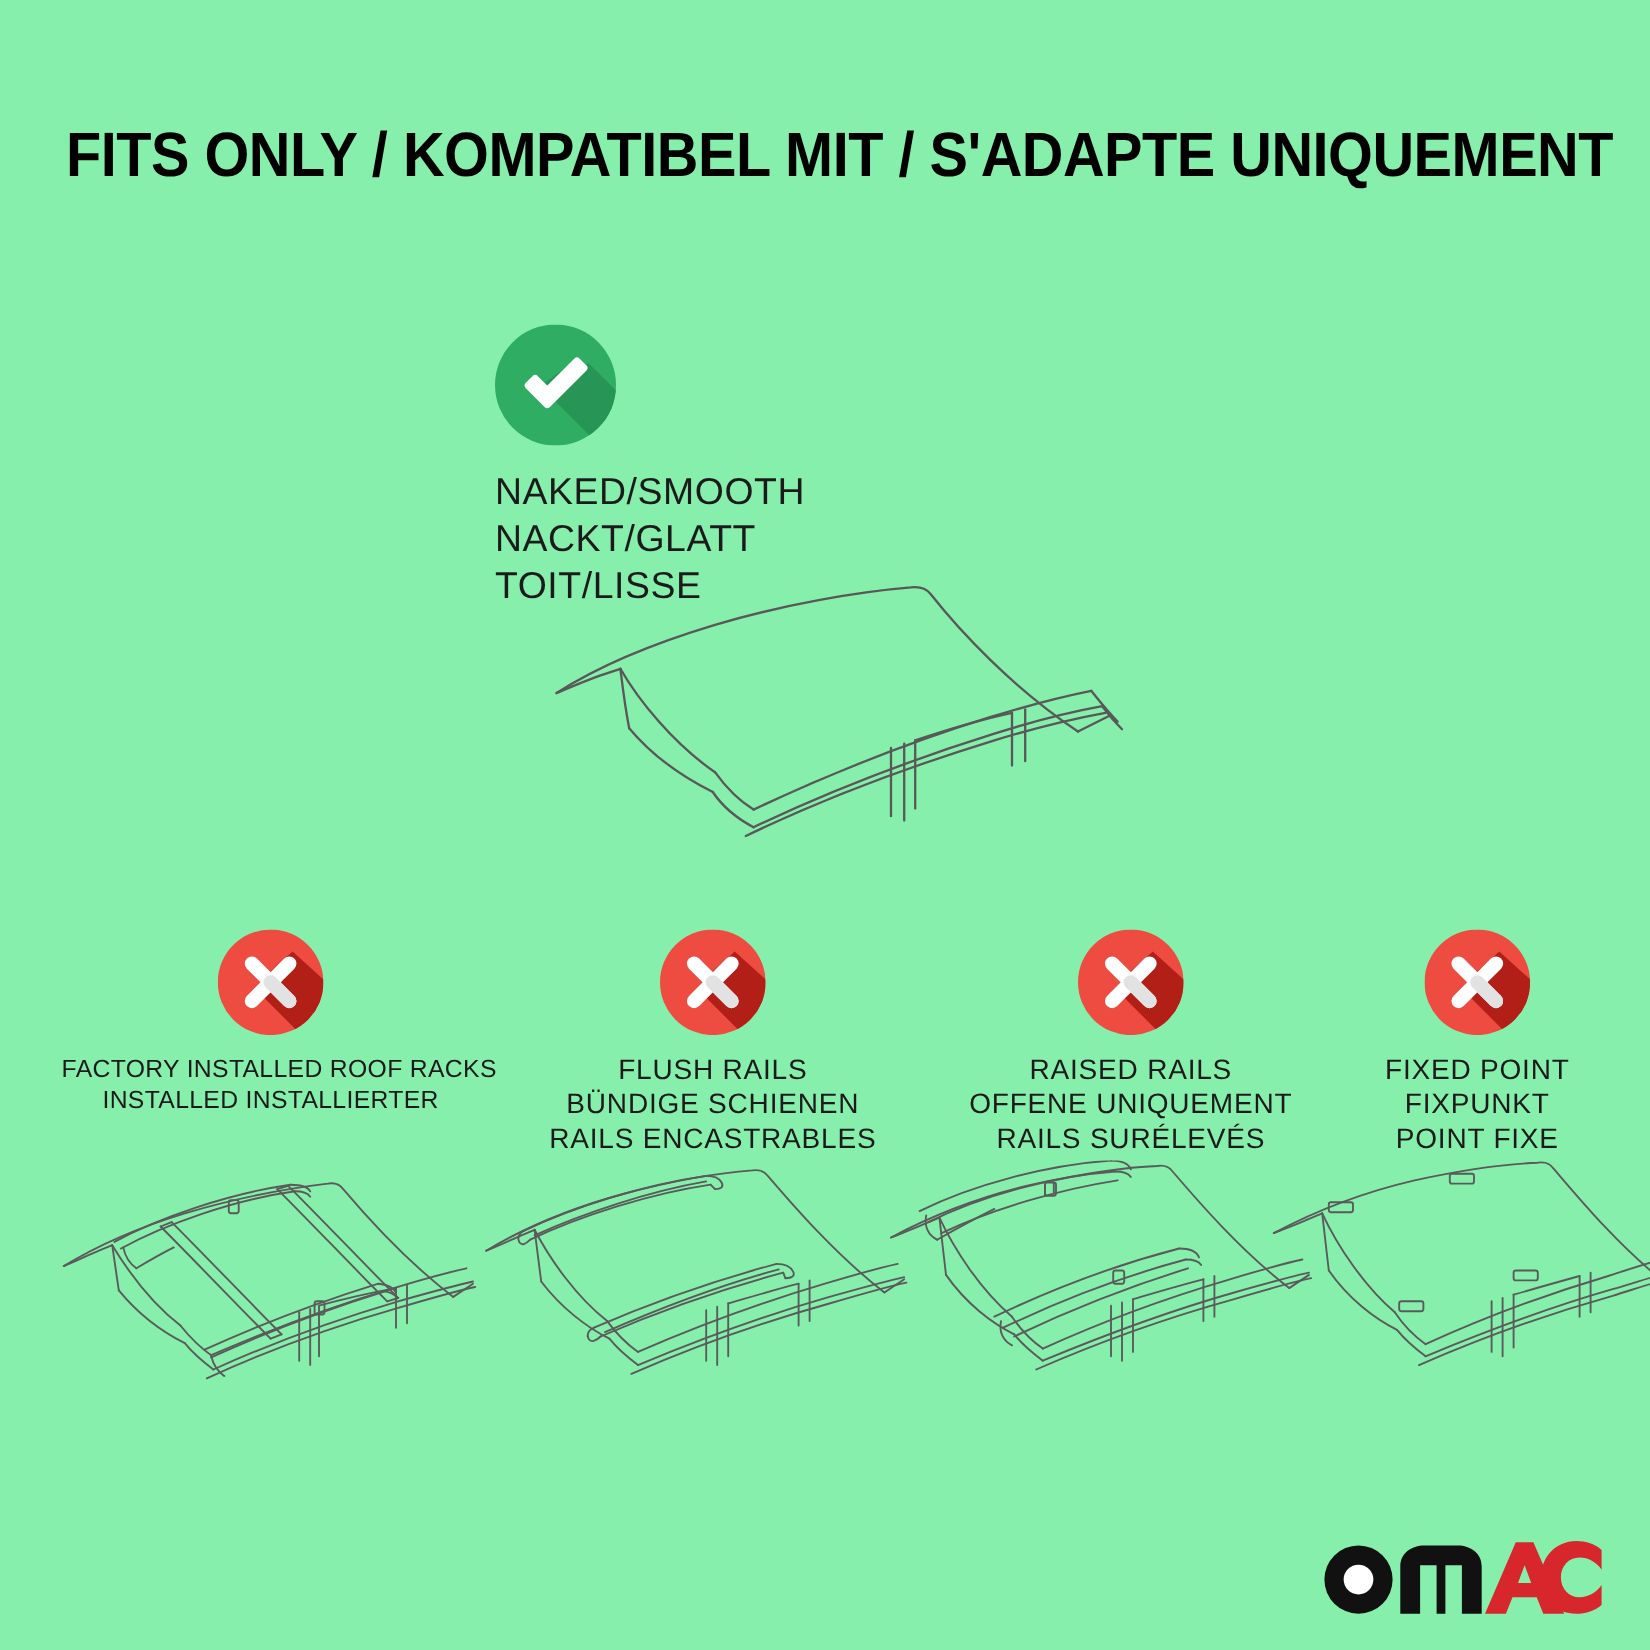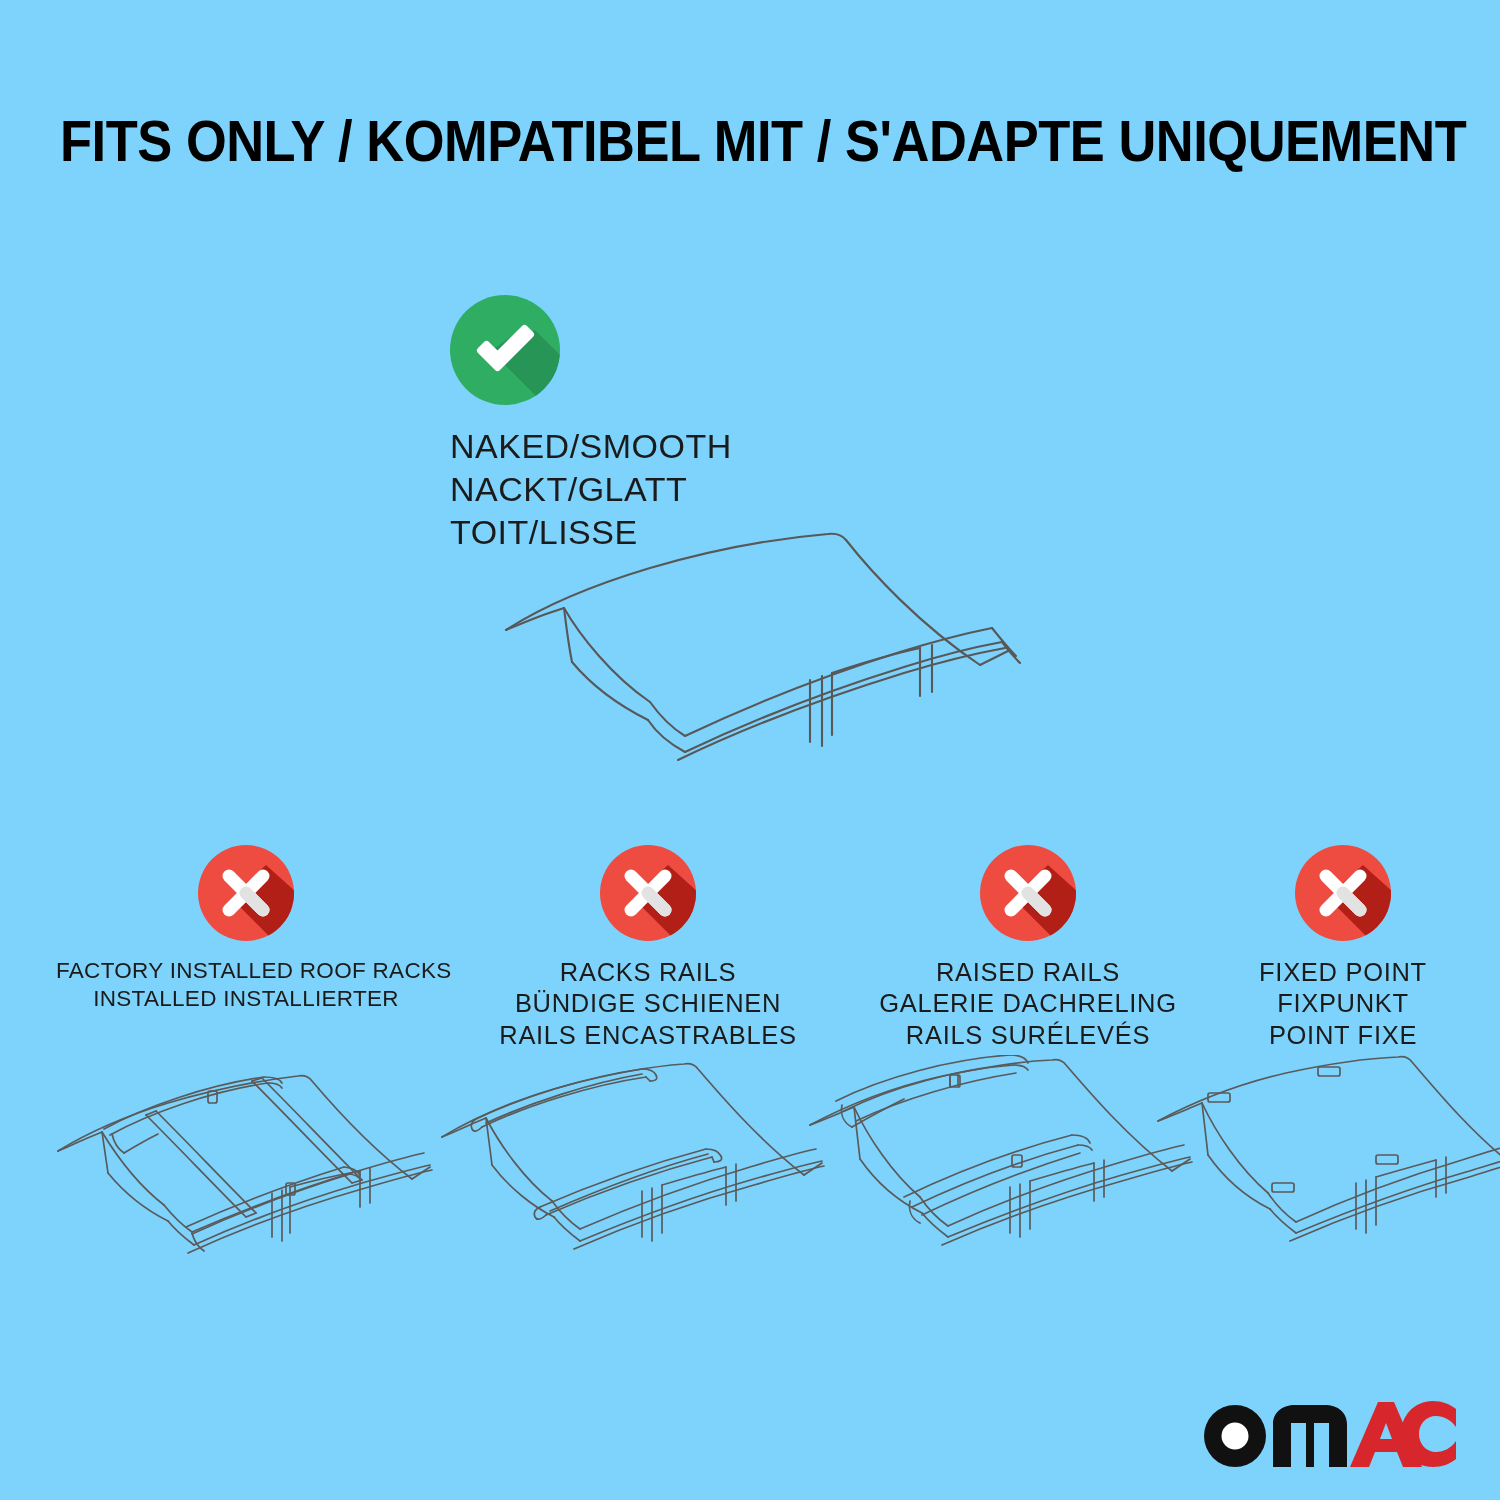--- a/index.html
+++ b/index.html
@@ -8,21 +8,21 @@
     padding: 0;
     background: #ffffff;
   }
   body {
     font-family: "Liberation Sans", sans-serif;
   }
   #page {
     position: relative;
     width: 1500px;
     height: 1500px;
-    background: #7dd3fc;
+    background: #86efac;
     overflow: hidden;
   }
 
   
   .title {
     position: absolute;
     left: 0;
     top: 108px;
     width: 1500px;
     text-align: center;
@@ -228,21 +228,21 @@
           <polygon points="38,58 96,116 118,88 58,30" fill="#B11F17"></polygon>
         </g>
         <g stroke-linecap="round">
           <line x1="31" y1="31" x2="65" y2="65" stroke="#ffffff" stroke-width="13"></line>
           <line x1="65" y1="31" x2="31" y2="65" stroke="#ffffff" stroke-width="13"></line>
           <line x1="48" y1="48" x2="65" y2="65" stroke="#E2E2E2" stroke-width="13"></line>
         </g>
       </svg>
     </div>
     <div class="deny-label">
-      <span>RACKS RAILS</span>
+      <span>FLUSH RAILS</span>
       <span>BÜNDIGE SCHIENEN</span>
       <span>RAILS ENCASTRABLES</span>
     </div>
   </div>
 
   <div class="col col-3">
     <div class="x-badge-wrap">
       <svg width="96" height="96" viewBox="0 0 96 96">
         <defs>
             <clipPath id="clipRed3">
@@ -256,21 +256,21 @@
         </g>
         <g stroke-linecap="round">
           <line x1="31" y1="31" x2="65" y2="65" stroke="#ffffff" stroke-width="13"></line>
           <line x1="65" y1="31" x2="31" y2="65" stroke="#ffffff" stroke-width="13"></line>
           <line x1="48" y1="48" x2="65" y2="65" stroke="#E2E2E2" stroke-width="13"></line>
         </g>
       </svg>
     </div>
     <div class="deny-label">
       <span>RAISED RAILS</span>
-      <span>GALERIE DACHRELING</span>
+      <span>OFFENE UNIQUEMENT</span>
       <span>RAILS SURÉLEVÉS</span>
     </div>
   </div>
 
   <div class="col col-4">
     <div class="x-badge-wrap">
       <svg width="96" height="96" viewBox="0 0 96 96">
         <defs>
             <clipPath id="clipRed4">
               <circle cx="48" cy="48" r="48"></circle>

